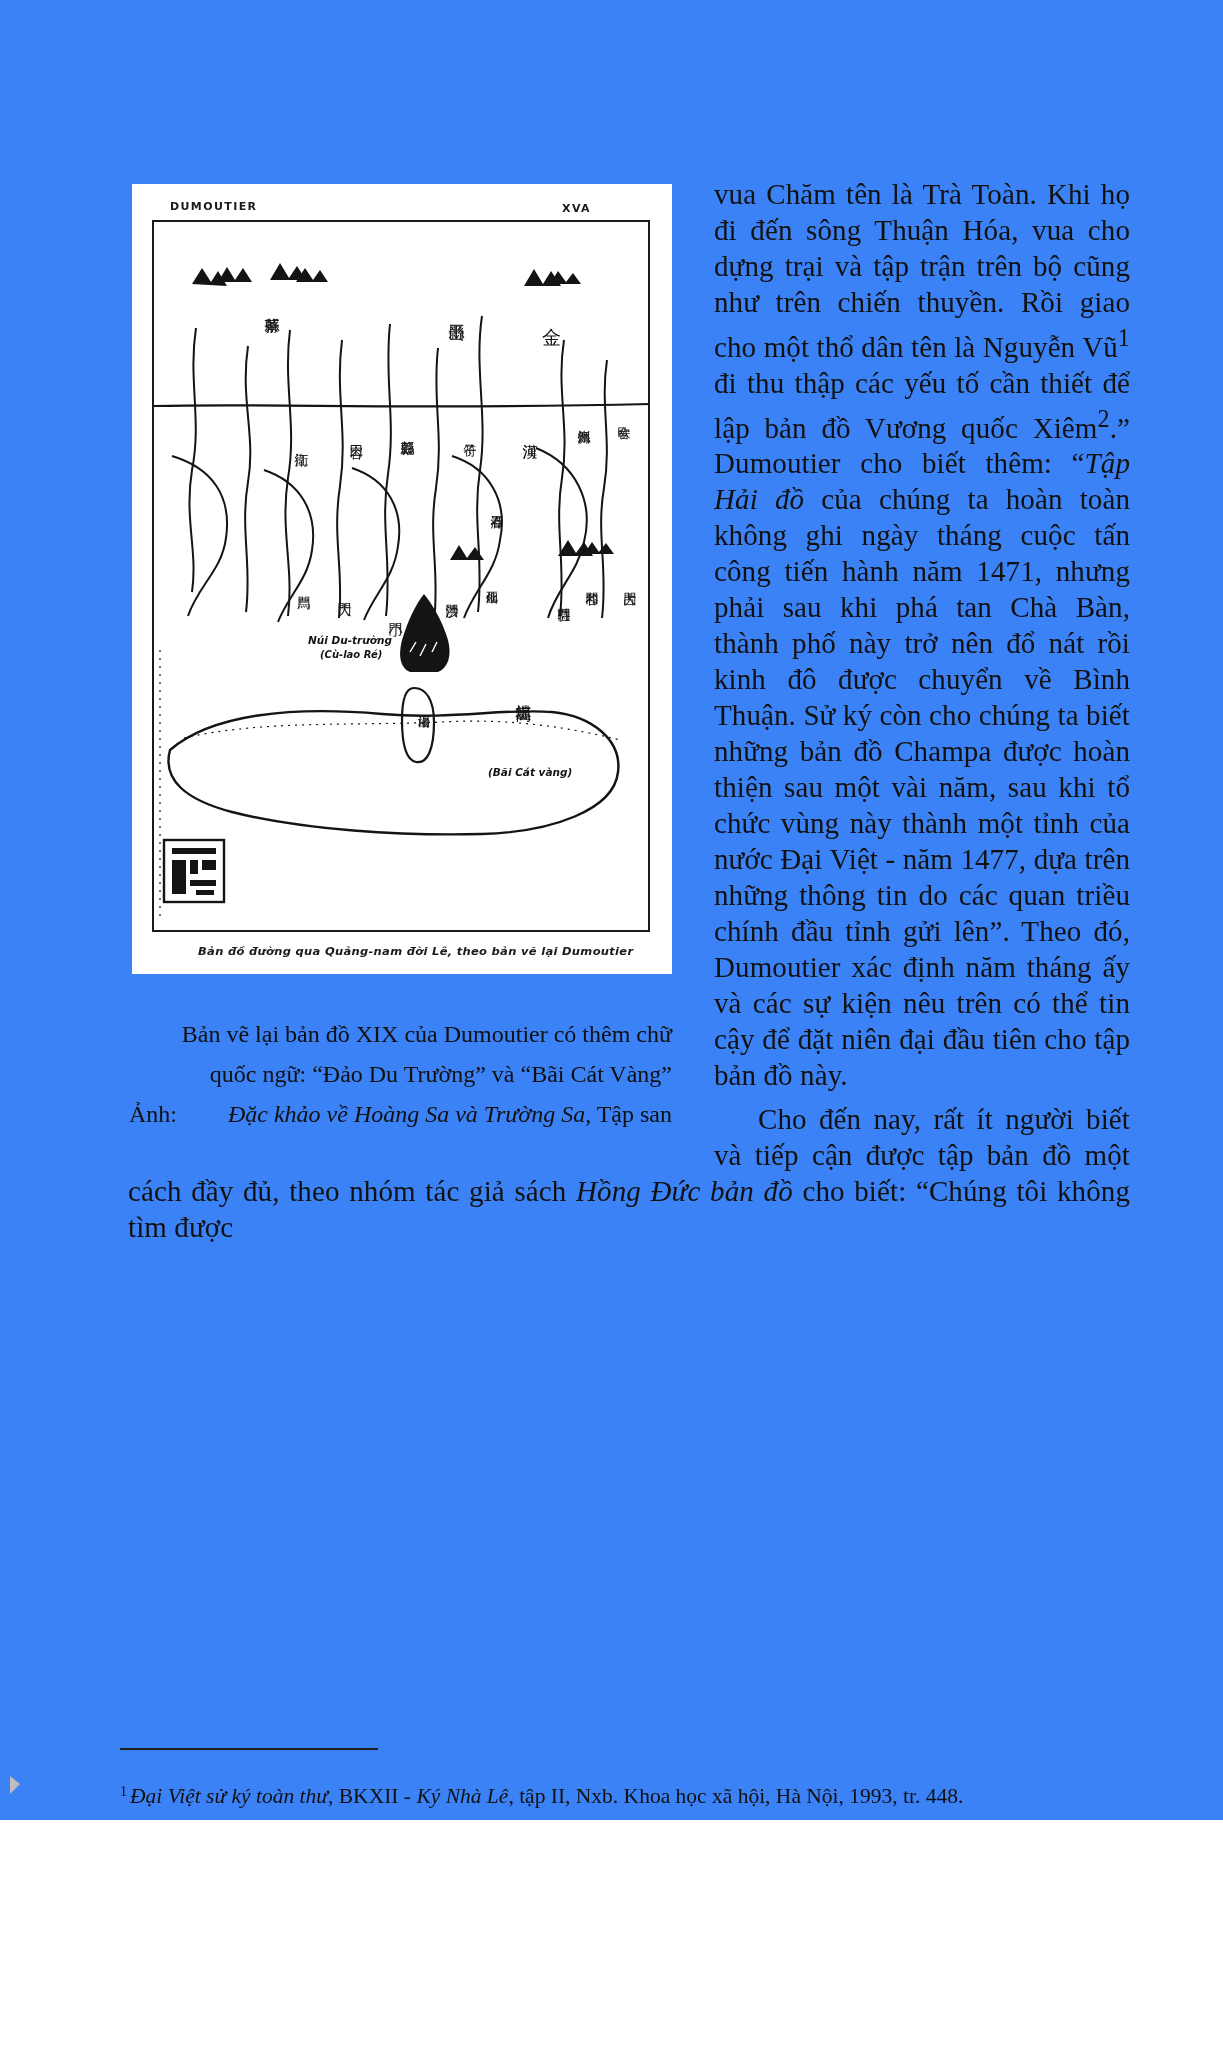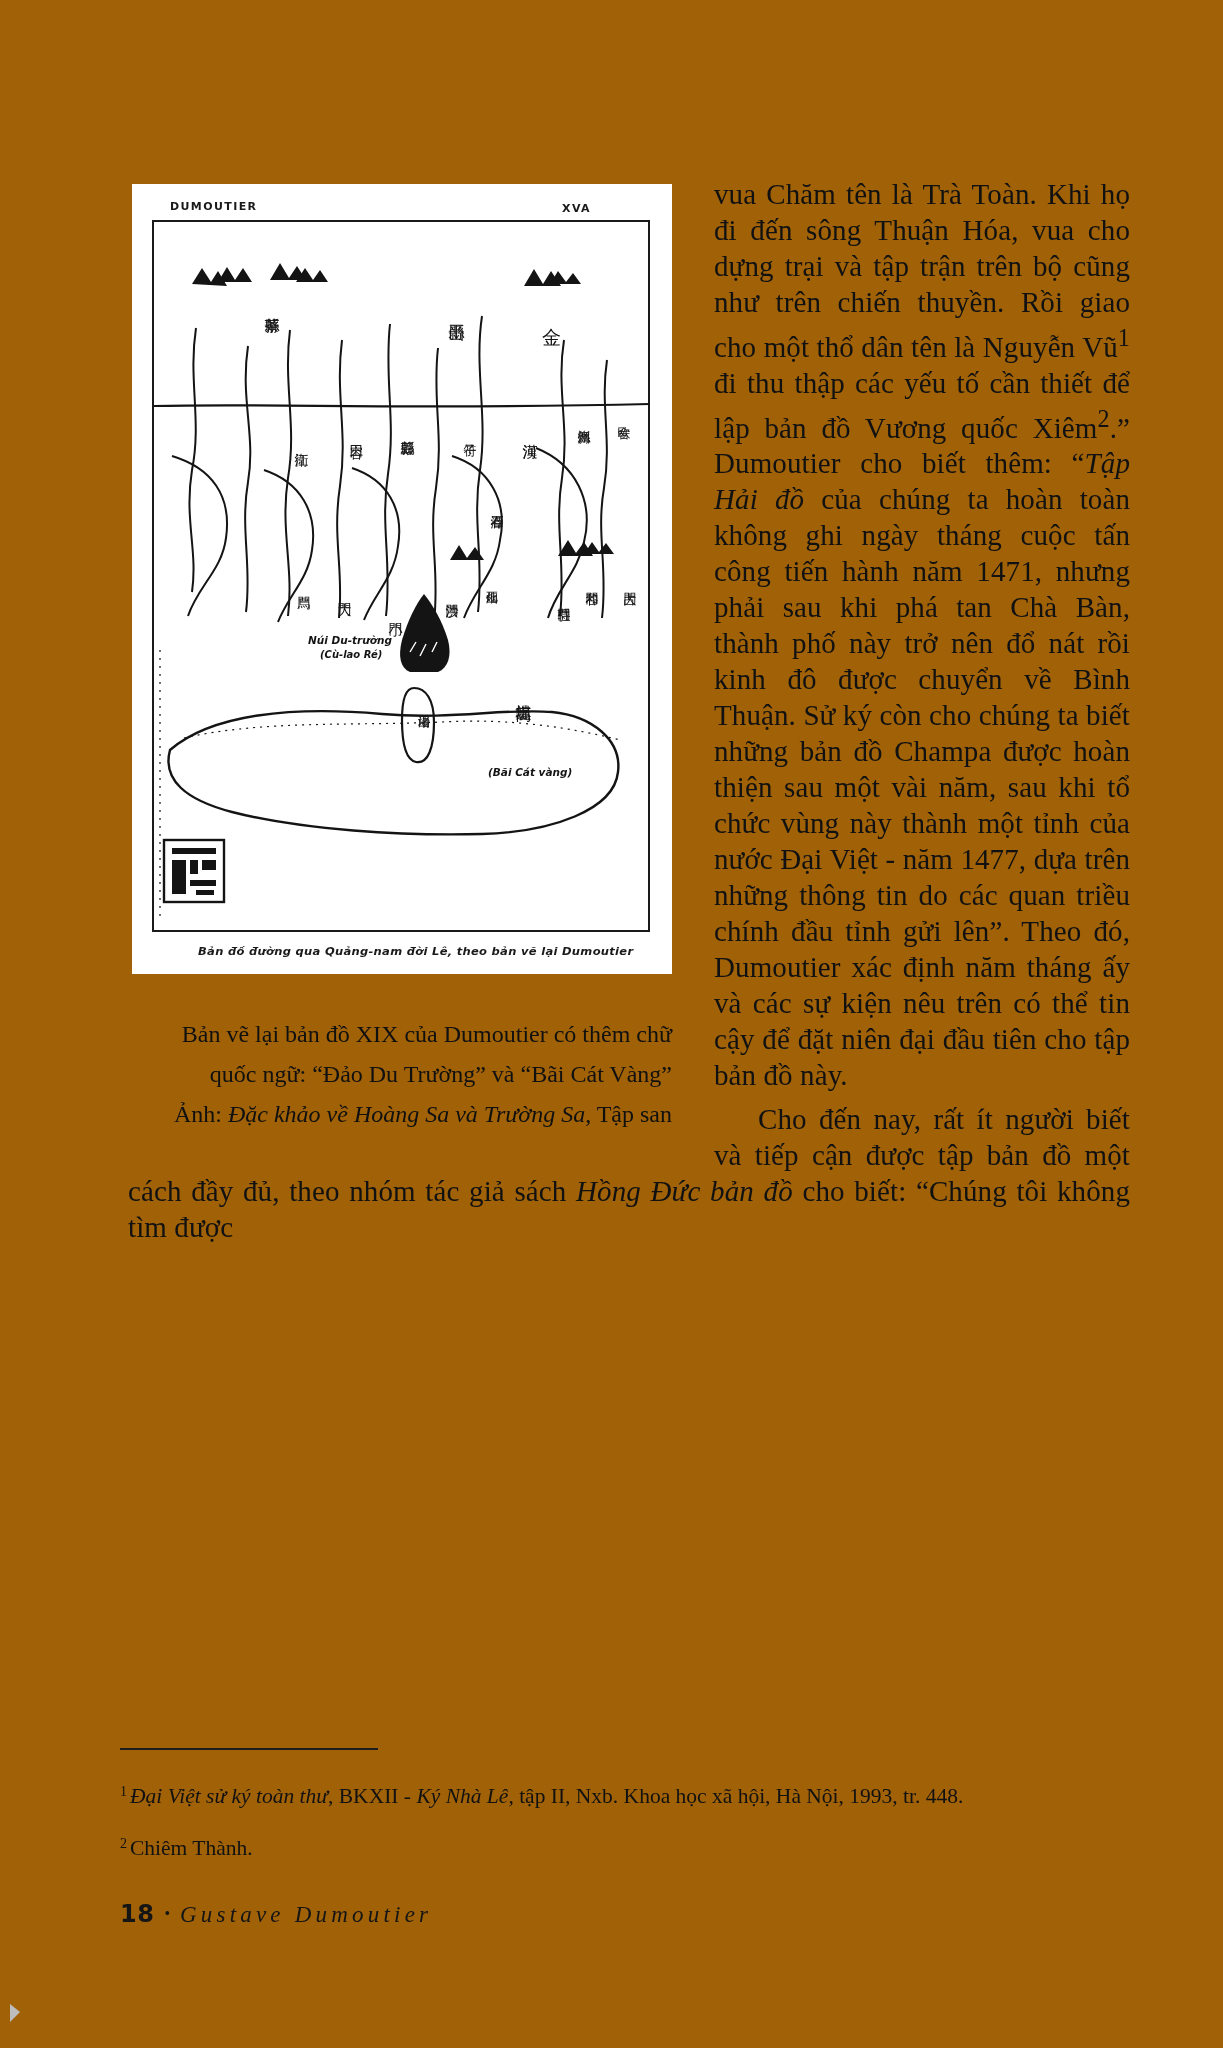--- a/index.html
+++ b/index.html
@@ -3,22 +3,22 @@
 <meta charset="utf-8">
 <style>
   html, body {
     margin: 0;
     padding: 0;
     background: #ffffff;
   }
   .page {
     position: relative;
     width: 1223px;
-    height: 2048px;
-    background: #a16207;
+    height: 1820px;
+    background: #3b82f6;
     font-family: "Liberation Serif", "DejaVu Serif", serif;
     color: #111111;
     overflow: hidden;
   }
 
   
   .content {
     position: absolute;
     left: 120px;
     top: 168px;
@@ -91,21 +91,21 @@
 
   
   .caption {
     width: 552px;
     margin-top: 40px;
     text-align: right;
     font-size: 24px;
     line-height: 40px;
     color: #101010;
   }
-  .caption em { font-style: italic; }
+  .caption em { font-style: italic; margin-left: 45px; }
 
   
   .footnotes {
     position: absolute;
     left: 120px;
     top: 1748px;
     width: 1010px;
   }
   .fn-rule {
     width: 258px;

